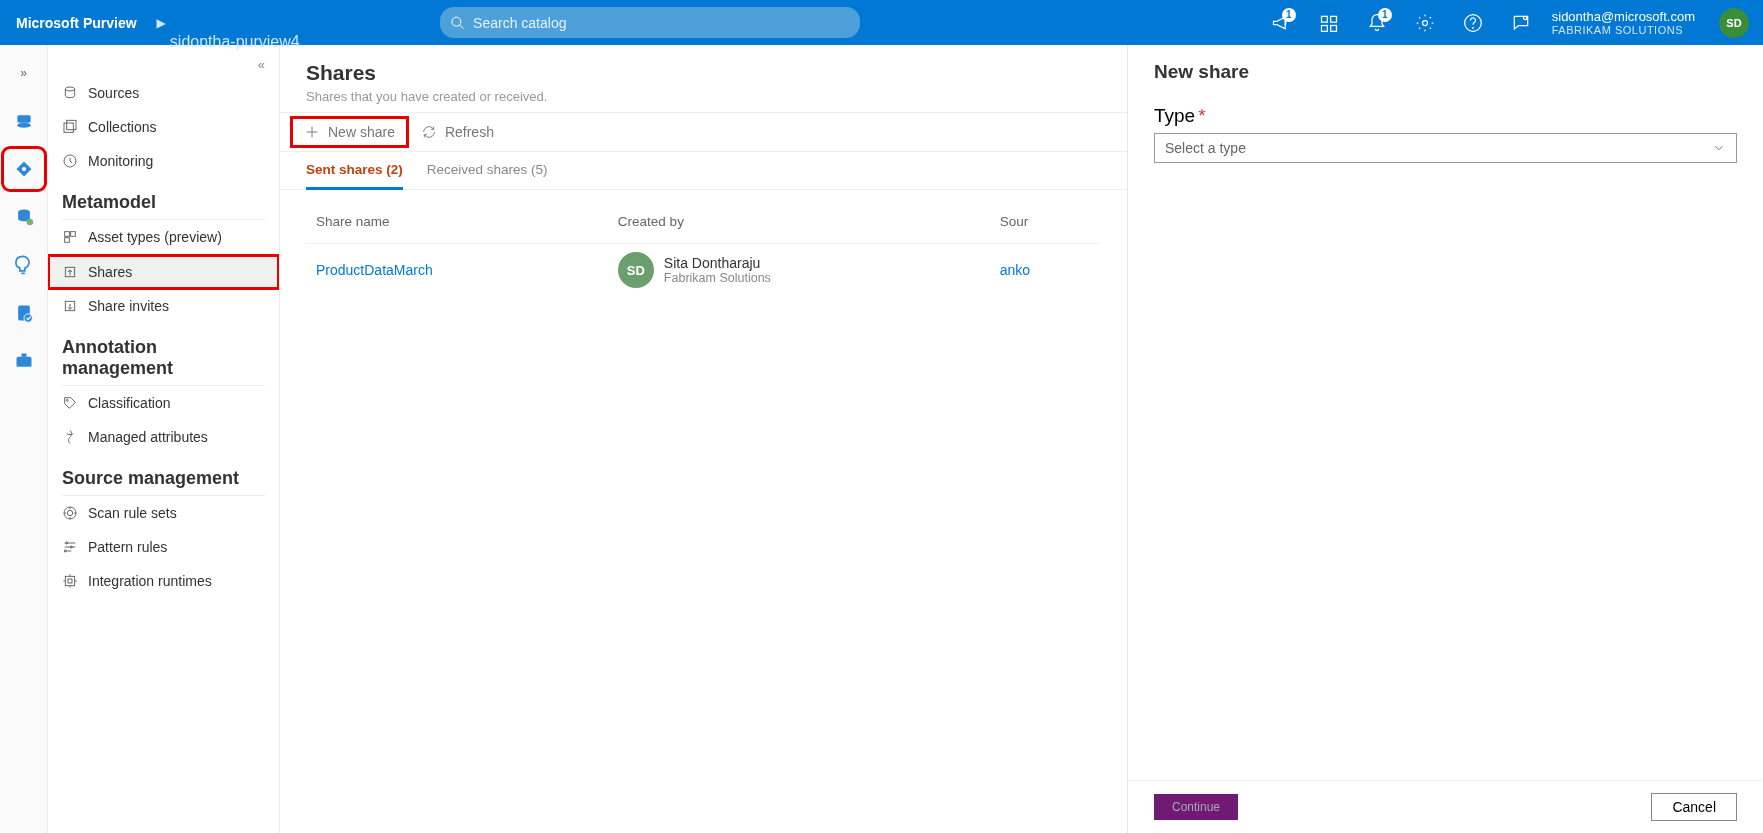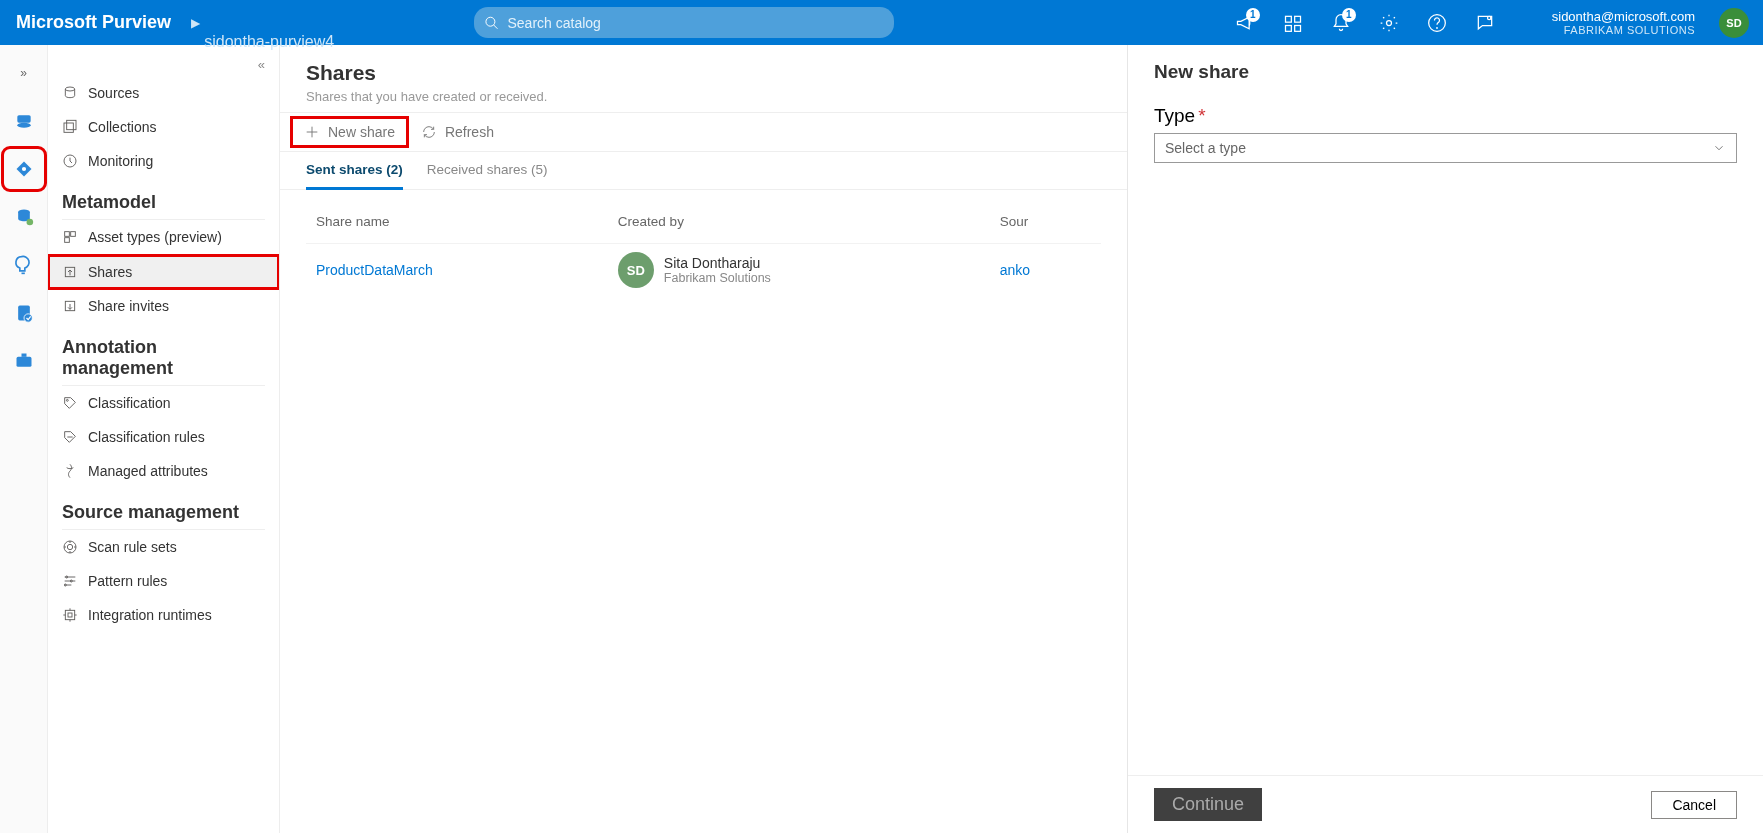--- a/index.html
+++ b/index.html
@@ -1,33 +1,33 @@
 <!DOCTYPE html>
 <html><head>
 <meta charset="utf-8">
 <style>
   * { box-sizing: border-box; margin: 0; padding: 0; font-family: "Segoe UI", Arial, sans-serif; }
   body { width: 1763px; height: 833px; overflow: hidden; background: #fff; }
 
   
   .header { height: 45px; background: #0078d4; display: flex; align-items: center; color: #fff; }
-  .header .title { font-size: 18px; font-weight: 600; padding: 0 16px; }
+  .header .title { font-size: 14px; font-weight: 600; padding: 0 16px; }
   .header .chev { font-size: 12px; padding: 0 4px; color: #cfe6f7; }
   .header .instance { font-size: 16px; font-weight: 400; color: #cfe6f7; margin-top: 39px; }
   .header .spacer-left { flex: 0 0 140px; }
   .search-wrap { width: 420px; background: #4ea0db; border-radius: 14px; height: 31px; display: flex; align-items: center; padding: 0 10px; }
   .search-wrap svg { width: 16px; height: 16px; fill: none; stroke: #fff; stroke-width: 1.5; }
   .search-wrap input { background: transparent; border: none; outline: none; color: #fff; font-size: 14px; padding-left: 8px; width: 100%; }
   .search-wrap input::placeholder { color: #e3f1fb; }
   .header .spacer-mid { flex: 1; }
   .header-icons { display: flex; align-items: center; gap: 14px; padding-right: 14px; }
   .header-ico { width: 34px; height: 34px; display:flex; align-items:center; justify-content:center; position: relative; }
   .header-ico svg { width: 20px; height: 20px; fill: none; stroke: #fff; stroke-width: 1.5; }
   .badge { position: absolute; top: 2px; right: 2px; min-width: 14px; height: 14px; border-radius: 50%; background: #fff; color: #0078d4; font-size: 10px; font-weight: 700; display: flex; align-items: center; justify-content: center; }
-  .user-block { text-align: right; padding-right: 10px; margin-left: 36px; }
+  .user-block { text-align: left; padding-right: 10px; }
   .user-block .email { font-size: 13px; color: #fff; }
   .user-block .tenant { font-size: 11px; color: #cfe6f7; letter-spacing: .5px; }
   .avatar-sd { width: 30px; height: 30px; border-radius: 50%; background: #3a8e3a; color: #fff; font-size: 11px; font-weight: 600; display: flex; align-items: center; justify-content:center; }
 
   
   .body { display: flex; height: calc(100% - 45px); }
 
   
   .rail { width: 48px; background: #fafafa; border-right: 1px solid #ededed; padding-top: 10px; display: flex; flex-direction: column; align-items: center; gap: 12px; }
   .rail .rail-item { width: 36px; height: 36px; display:flex; align-items:center; justify-content:center; border-radius: 4px; position:relative; }
@@ -49,21 +49,21 @@
   .main { flex: 1; display: flex; flex-direction: column; overflow: hidden; }
   .main-header { padding: 16px 26px 8px; }
   .main-header h1 { font-size: 21px; font-weight: 600; color: #333; }
   .main-header p { font-size: 13px; color: #999; margin-top: 4px; }
   .toolbar { display: flex; align-items: center; gap: 6px; height: 40px; border-top: 1px solid #eee; border-bottom: 1px solid #eee; padding: 0 14px; }
   .tool-btn { display: flex; align-items: center; gap: 8px; font-size: 14px; color: #777; padding: 4px 10px; cursor: pointer; }
   .tool-btn svg { width: 16px; height: 16px; fill:none; stroke:#777; stroke-width:1.4; }
   .tool-btn.highlight { outline: 3px solid #e60000; outline-offset: 1px; }
   .tabs { display: flex; gap: 24px; padding: 10px 26px 0; border-bottom: 1px solid #eee; }
   .tab { font-size: 13.5px; color: #888; padding-bottom: 10px; cursor: pointer; }
-  .tab.active { color: #0c4a6e; font-weight: 600; border-bottom: 3px solid #0078d4; margin-bottom: -1px; }
+  .tab.active { color: #c2410c; font-weight: 600; border-bottom: 3px solid #0078d4; margin-bottom: -1px; }
 
   .table-area { padding: 18px 26px; overflow: auto; }
   table { width: 100%; border-collapse: collapse; }
   th { text-align: left; font-weight: 400; color: #666; font-size: 13.5px; padding: 6px 10px 14px; }
   td { padding: 8px 10px; font-size: 14px; vertical-align: middle; }
   .row-sep { border-top: 1px solid #f2f2f2; }
   .link { color: #0078d4; cursor: pointer; }
   .creator { display: flex; align-items: center; gap: 10px; }
   .cavatar { width: 36px; height: 36px; border-radius: 50%; background: #6d9e6d; color: #fff; font-size: 13px; font-weight: 600; display:flex; align-items:center; justify-content:center; }
   .creator .lines .n { color: #333; font-size: 14px; }
@@ -71,21 +71,21 @@
 
   
   .panel { width: 636px; border-left: 1px solid #e6e6e6; display: flex; flex-direction: column; background: #fff; }
   .panel-body { flex: 1; padding: 16px 26px; }
   .panel-body h2 { font-size: 19px; font-weight: 600; color: #333; }
   .field-label { font-size: 19px; margin-top: 22px; display: flex; }
   .field-label .req { color: #d13438; margin-left: 3px; }
   .select-wrap { margin-top: 6px; border: 1px solid #999; height: 30px; display: flex; align-items: center; justify-content: space-between; padding: 0 10px; color: #666; font-size: 14px; cursor: pointer; }
   .select-wrap svg { width: 14px; height: 14px; fill:none; stroke:#666; stroke-width:1.5; }
   .panel-footer { border-top: 1px solid #eee; padding: 12px 26px; display: flex; justify-content: space-between; align-items: center; }
-  .btn-continue { background: #404040; color: #aaa; padding: 6px 18px; font-size: 18px; border: none; }
+  .btn-continue { background: #701a75; color: #aaa; padding: 6px 18px; font-size: 12px; border: none; }
   .btn-cancel { background: #fff; border: 1px solid #8a8886; padding: 5px 20px; font-size: 14px; cursor: pointer; }
 </style>
 </head>
 <body>
 
 <div class="header">
   <span class="title">Microsoft Purview</span>
   <span class="chev">▶</span>
   <span class="instance">sidontha-purview4</span>
   <div class="spacer-left"></div>
@@ -244,27 +244,20 @@
     </div>
 
     <div class="nav-section">Annotation management</div>
     <div class="nav-hr"></div>
     <div class="nav-item">
       <svg viewBox="0 0 24 24">
           <path d="M4 4h9l7 7-9 9-7-7V4z"></path>
           <circle cx="8" cy="8" r="1.4"></circle>
         </svg>
       <span>Classification</span>
-    </div>
-    <div class="nav-item">
-      <svg viewBox="0 0 24 24">
-          <path d="M4 4h9l7 7-9 9-7-7V4z"></path>
-          <path d="M8 12h8"></path>
-        </svg>
-      <span>Classification rules</span>
     </div>
     <div class="nav-item">
       <svg viewBox="0 0 24 24">
           <path d="M12 2c3 3 3 7 0 10s-3 7 0 10"></path>
           <path d="M7 7c2 2 8 2 10 0"></path>
         </svg>
       <span>Managed attributes</span>
     </div>
 
     <div class="nav-section">Source management</div>

